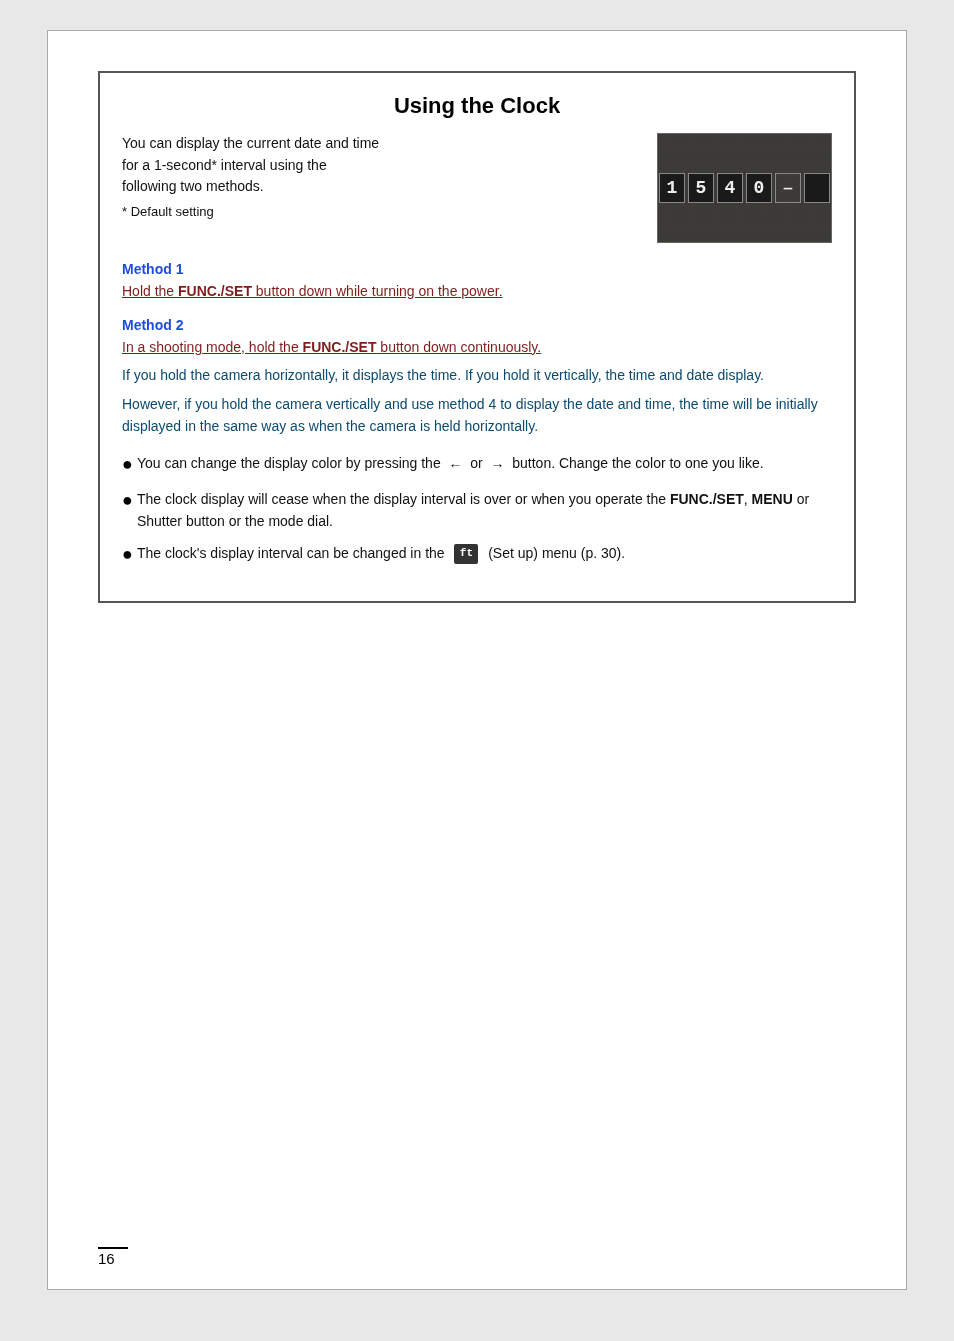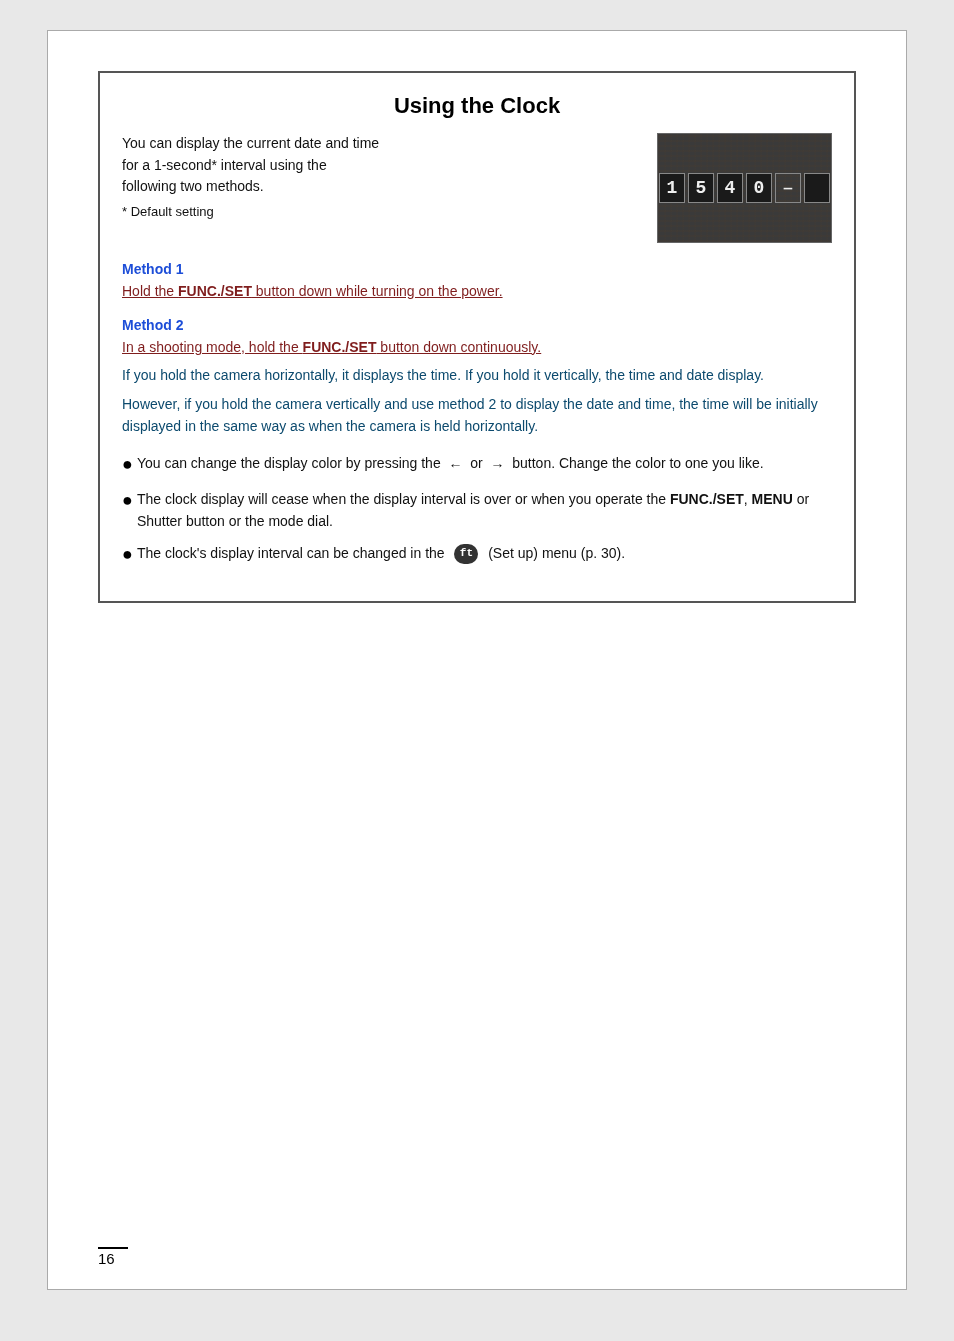--- a/index.html
+++ b/index.html
@@ -188,21 +188,21 @@
     .setup-icon {
       display: inline-flex;
       align-items: center;
       justify-content: center;
       background-color: #333;
       color: #fff;
       font-size: 11px;
       font-weight: bold;
       width: 24px;
       height: 20px;
-      border-radius: 10px;
+      border-radius: 2px;
       margin: 0 2px;
       vertical-align: middle;
       font-family: 'Courier New', monospace;
     }
 
     .page-number {
       position: absolute;
       bottom: 22px;
       left: 50px;
       font-size: 15px;
@@ -251,21 +251,21 @@
     <div class="method-text">
       Hold the <span class="bold">FUNC./SET</span> button down while turning on the power.
     </div>
 
     <div class="method-heading">Method 2</div>
     <div class="method-text">
       In a shooting mode, hold the <span class="bold">FUNC./SET</span> button down continuously.
     </div>
 
     <div class="paragraph">If you hold the camera horizontally, it displays the time. If you hold it vertically, the time and date display.</div>
-    <div class="paragraph">However, if you hold the camera vertically and use method 2 to display the date and time, the time will be initially displayed in the same way as when the camera is held horizontally.</div>
+    <div class="paragraph">However, if you hold the camera vertically and use method 4 to display the date and time, the time will be initially displayed in the same way as when the camera is held horizontally.</div>
 
     <ul class="bullet-list">
       <li class="bullet-item">
         <span class="bullet-dot">●</span>
         <span class="bullet-content">
           You can change the display color by pressing the &nbsp;<span class="arrow-left">←</span>&nbsp; or &nbsp;<span class="arrow-right">→</span>&nbsp; button. Change the color to one you like.
         </span>
       </li>
       <li class="bullet-item">
         <span class="bullet-dot">●</span>

